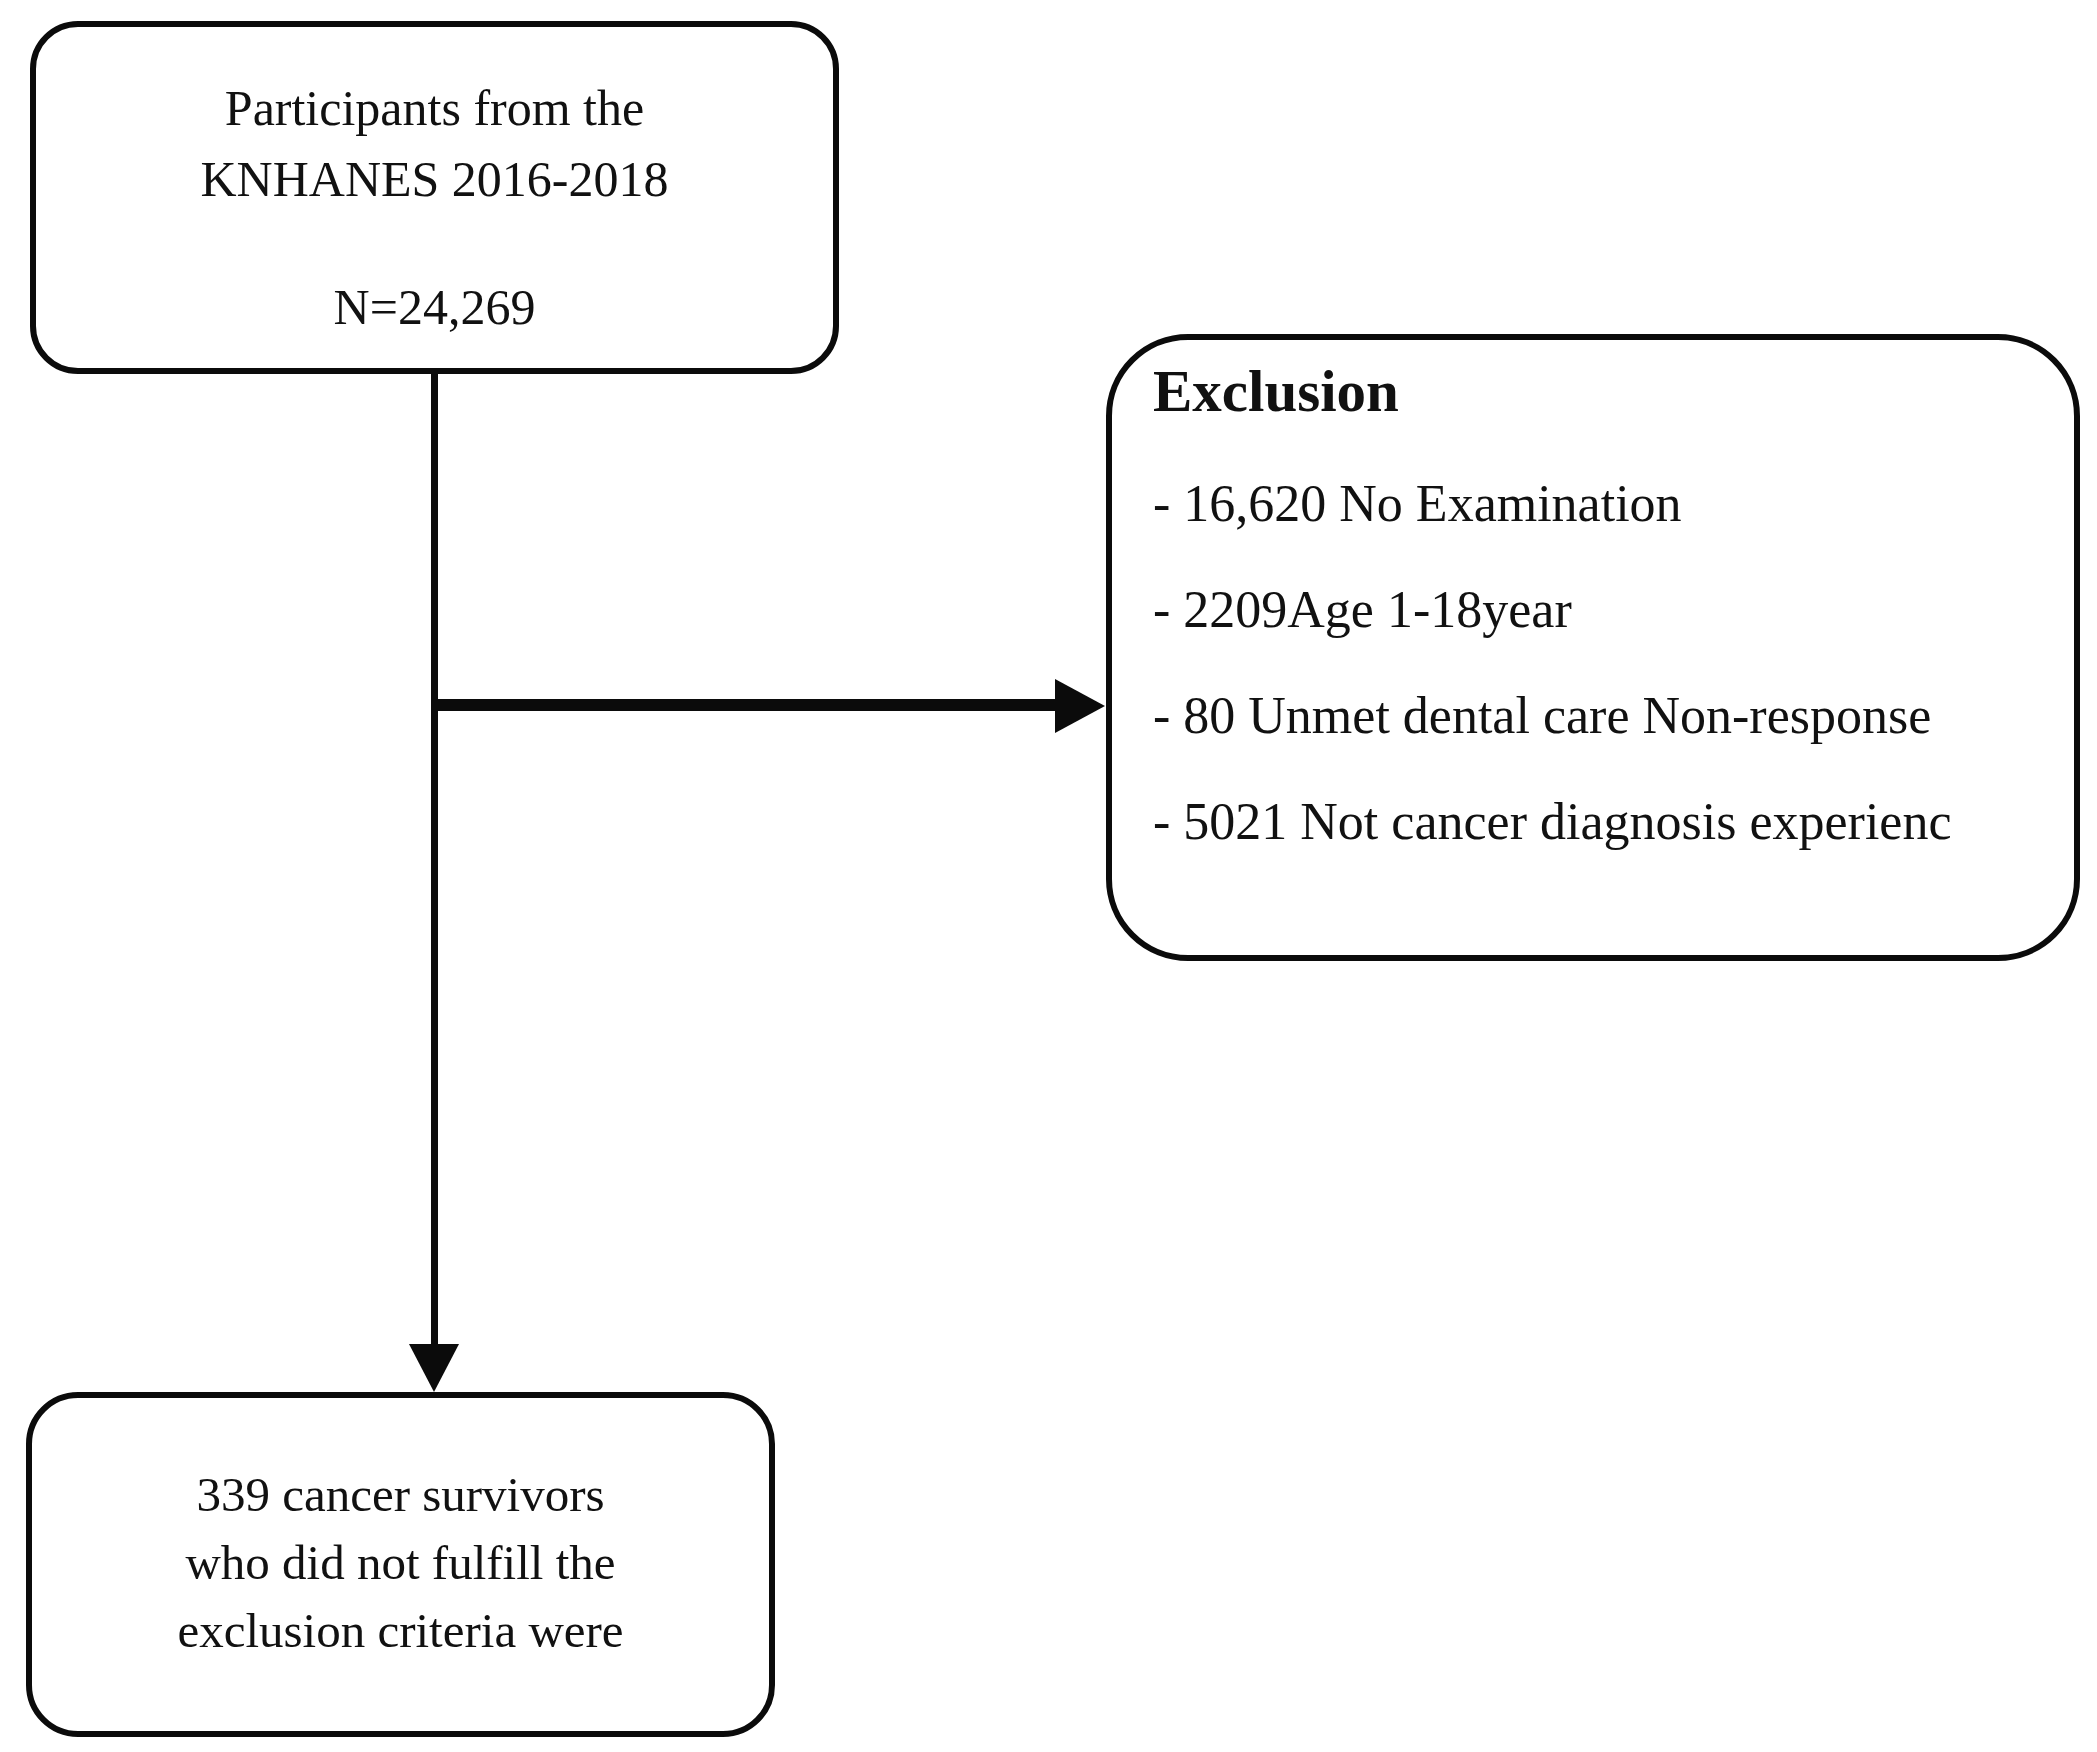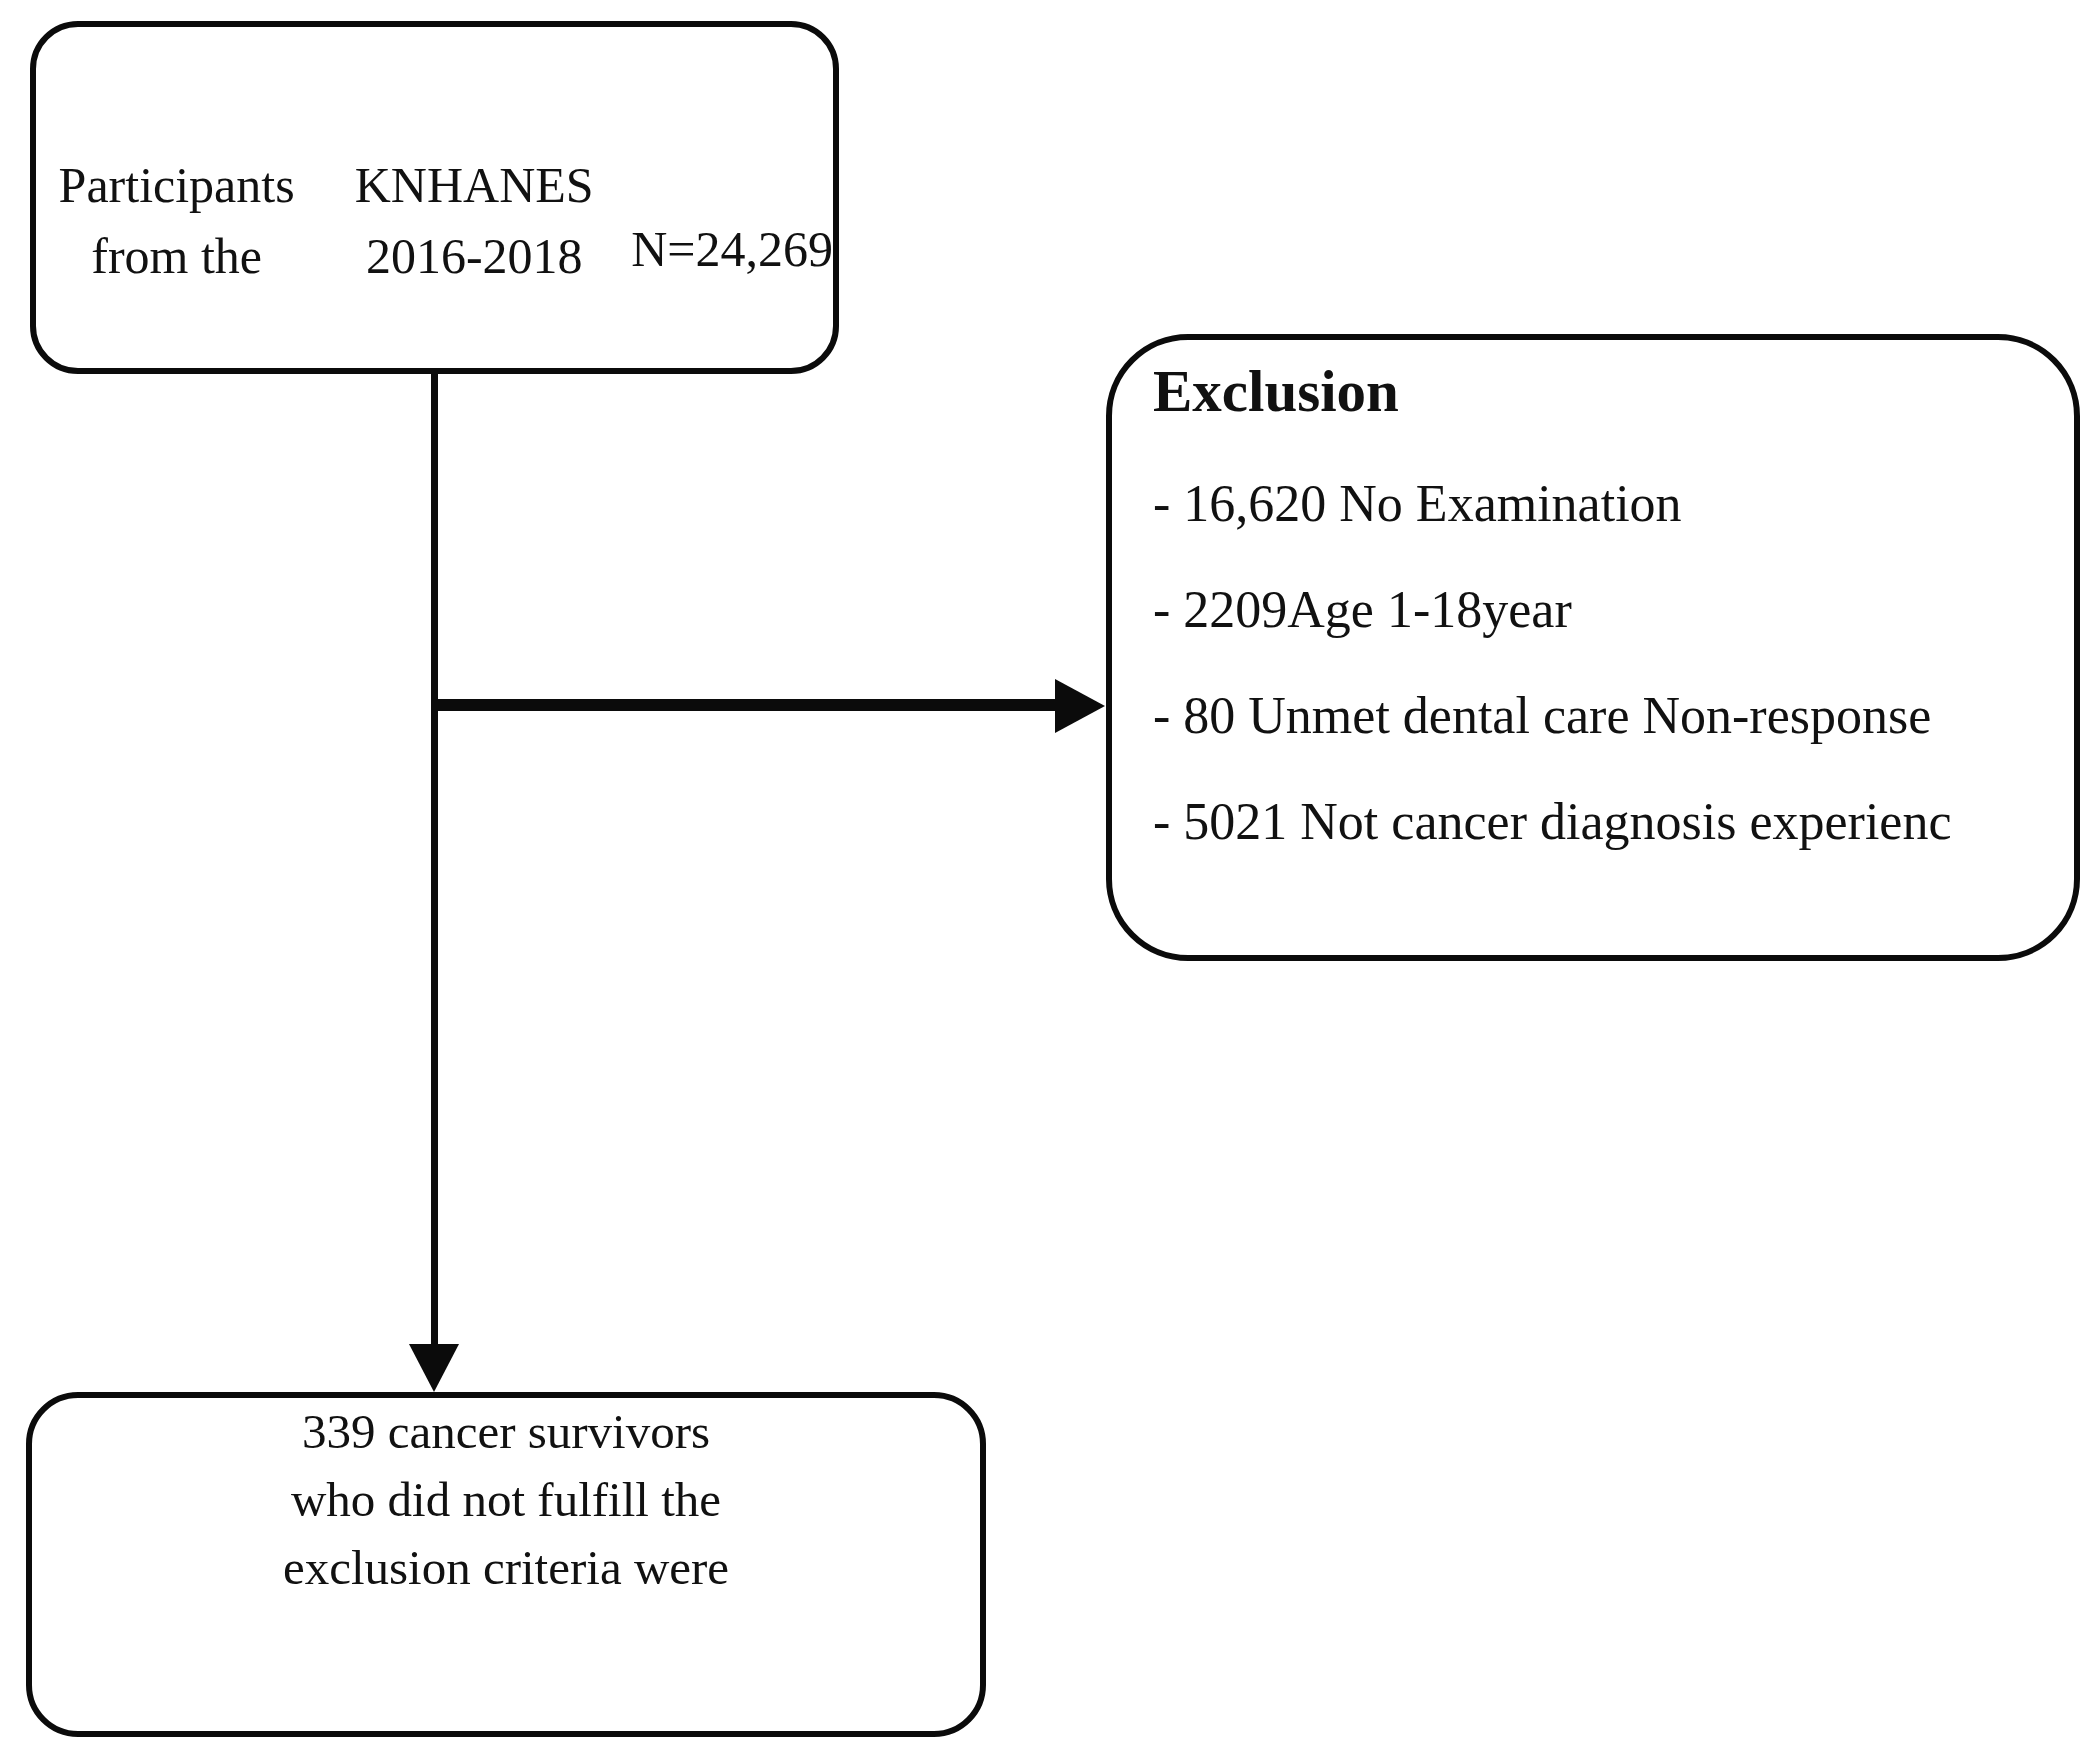--- a/index.html
+++ b/index.html
@@ -25,21 +25,21 @@
     box-sizing: border-box;
   }
   
   .top-box {
     left: 30px;
     top: 21px;
     width: 809px;
     height: 353px;
     border-radius: 48px;
     display: flex;
-    flex-direction: row;
+    flex-direction: column;
     align-items: center;
     padding-top: 46px;
     font-size: 50px;
     line-height: 71px;
     text-align: center;
   }
   .top-box .n-line {
     margin-top: 57px;
   }
   
@@ -63,26 +63,27 @@
     margin-top: 47px;
     white-space: nowrap;
   }
   .exclusion-item:first-of-type {
     margin-top: 56px;
   }
   
   .result-box {
     left: 26px;
     top: 1392px;
-    width: 960px;
+    width: 749px;
     height: 345px;
     border-radius: 52px;
     display: flex;
     flex-direction: column;
     align-items: center;
+    padding-top: 63px;
     font-size: 49px;
     line-height: 68px;
     text-align: center;
   }
   
   .v-line {
     position: absolute;
     left: 431px;
     top: 371px;
     width: 7.4px;

